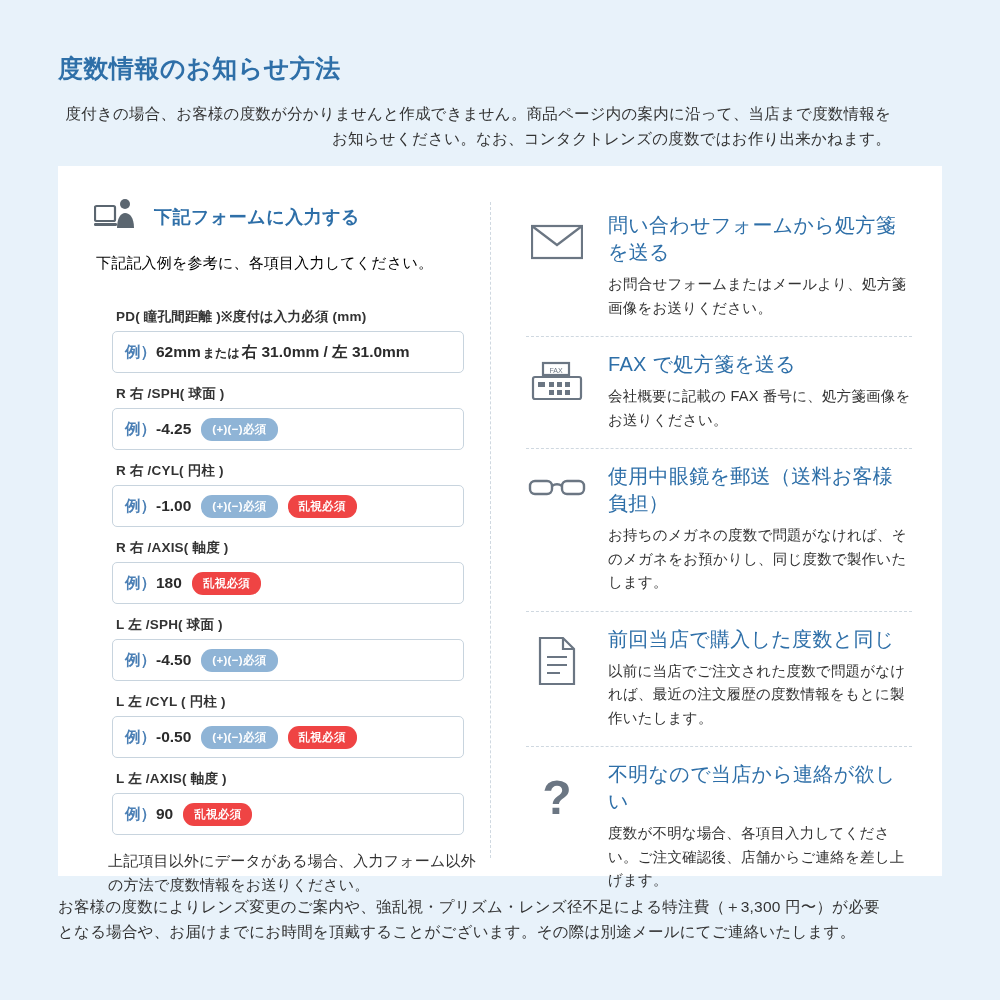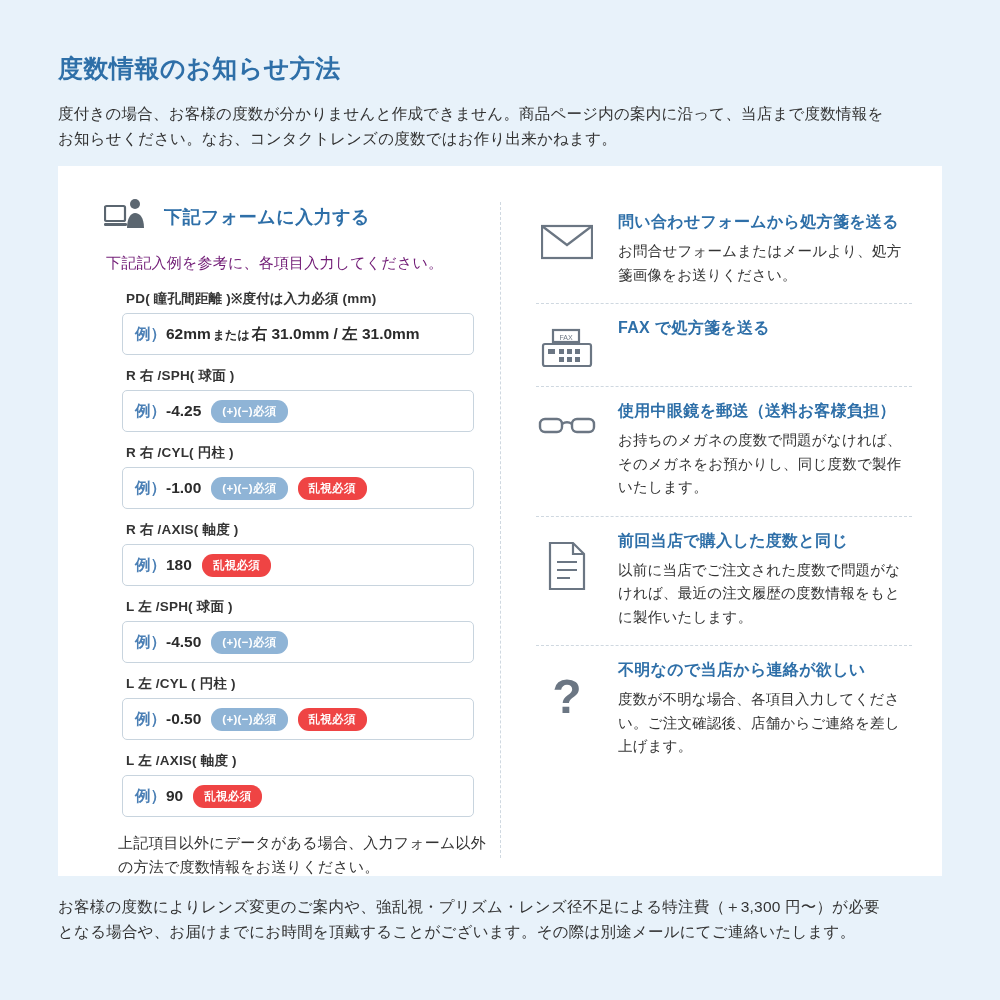--- a/index.html
+++ b/index.html
@@ -28,29 +28,30 @@
     color: #2e6fa8;
     letter-spacing: 0.5px;
     margin: 12px 0 14px 0;
   }
   .intro {
     font-size: 15.5px;
     line-height: 1.62;
     color: #333;
     letter-spacing: 0.2px;
     max-width: 890px;
+    text-align: right;
   }
   .panel {
     margin-top: 14px;
     background: #ffffff;
     width: 884px;
     height: 710px;
     box-sizing: border-box;
     display: flex;
-    padding: 24px 0 0 12px;
+    padding: 24px 0 0 2px;
   }
   .col-left {
     width: 430px;
     box-sizing: border-box;
     padding: 8px 14px 0 34px;
   }
   .divider {
     width: 1px;
     margin: 12px 0 18px 0;
     border-left: 1px dashed #cfd8e0;
@@ -69,22 +70,22 @@
     margin-bottom: 18px;
   }
   .left-head-title {
     font-size: 18px;
     font-weight: bold;
     color: #2e6fa8;
     letter-spacing: 0.5px;
   }
   .left-sub {
     font-size: 15px;
-    color: #701a75;
-    margin: 0 0 16px 2px;
+    color: #000000;
+    margin: 0 0 34px 2px;
     letter-spacing: 0.2px;
   }
   .field-label {
     font-size: 13.5px;
     color: #333;
     font-weight: bold;
     margin: 0 0 5px 22px;
     letter-spacing: 0.2px;
   }
   .field-box {
@@ -144,22 +145,22 @@
   .r-icon {
     width: 62px;
     min-width: 62px;
     display: flex;
     align-items: flex-start;
     justify-content: center;
     padding-top: 10px;
     color: #6b7683;
   }
   .r-title {
-    font-size: 16px;
-    font-weight: bold;
+    font-size: 20px;
+    font-weight: normal;
     color: #2e6fa8;
     margin-bottom: 7px;
     letter-spacing: 0.3px;
   }
   .r-desc {
     font-size: 14.5px;
     line-height: 1.62;
     color: #333;
     letter-spacing: 0.2px;
   }
@@ -274,20 +275,21 @@
             <rect x="19" y="21" width="5" height="5" fill="#6b7683"></rect>
             <rect x="27" y="21" width="5" height="5" fill="#6b7683"></rect>
             <rect x="35" y="21" width="5" height="5" fill="#6b7683"></rect>
             <rect x="19" y="29" width="5" height="5" fill="#6b7683"></rect>
             <rect x="27" y="29" width="5" height="5" fill="#6b7683"></rect>
             <rect x="35" y="29" width="5" height="5" fill="#6b7683"></rect>
           </svg>
         </div>
         <div>
           <div class="r-title">FAX で処方箋を送る</div>
+          <div class="r-desc">会社概要に記載の FAX 番号に、処方箋画像をお送りください。</div>
         </div>
       </div>
 
       <div class="r-item">
         <div class="r-icon">
           <svg width="58" height="28" viewBox="0 0 58 28">
             <rect x="2" y="8" width="22" height="13" rx="5" fill="none" stroke="#6b7683" stroke-width="2.4"></rect>
             <rect x="34" y="8" width="22" height="13" rx="5" fill="none" stroke="#6b7683" stroke-width="2.4"></rect>
             <path d="M24 13 C27 11 31 11 34 13" fill="none" stroke="#6b7683" stroke-width="2.4"></path>
           </svg>

